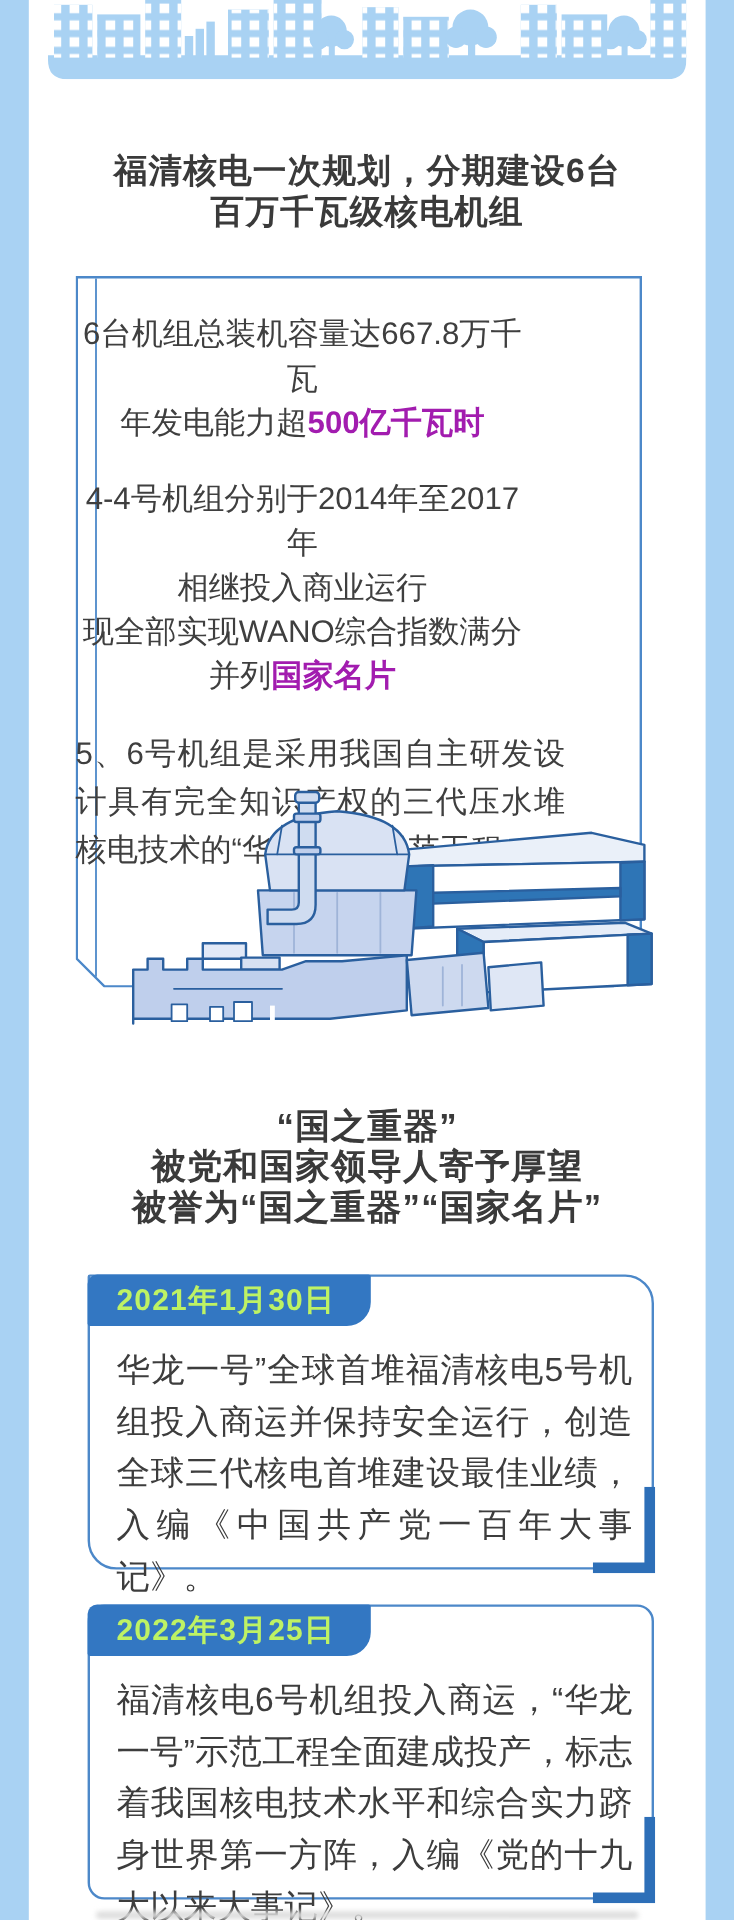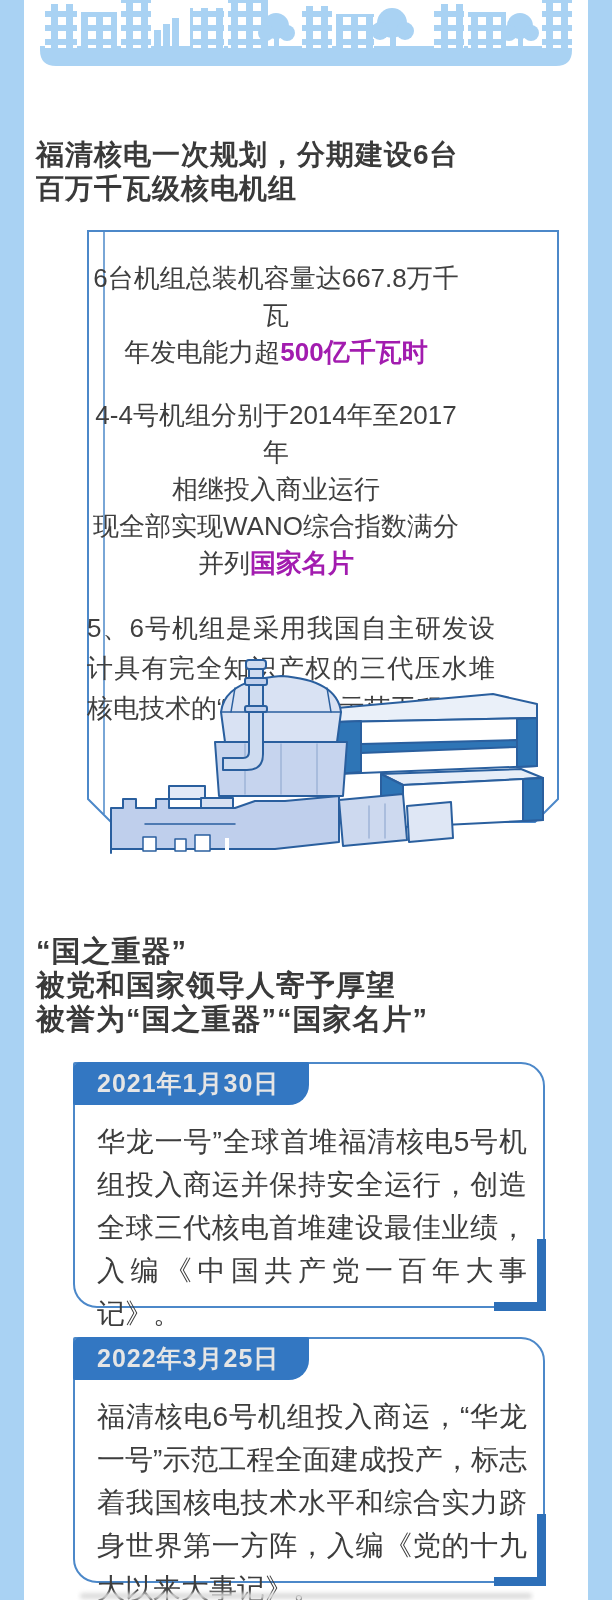--- a/index.html
+++ b/index.html
@@ -8,41 +8,41 @@
     background:#ffffff; overflow:hidden;
     font-family:"Liberation Sans","DejaVu Sans",sans-serif;
     color:#3c3c3c;
   }
   .strip { position:absolute; top:0; bottom:0; width:24px; background:#a9d2f3; }
   .strip.left { left:0; }
   .strip.right { right:0; }
 
   .skyline { position:absolute; left:40px; top:0; }
 
-  .big-title { position:absolute; left:24px; right:24px; font-weight:bold; color:#3a3a3a; margin:12px; }
+  .big-title { position:absolute; left:24px; right:24px; text-align:center; font-weight:bold; color:#3a3a3a; margin:0; }
   .title1 { top:126px; font-size:28px; line-height:34px; letter-spacing:1px; }
   .title2 { top:922px; font-size:29px; line-height:34px; letter-spacing:1px; }
   .big-title span { display:block; }
 
-  .info-box { position:absolute; left:87px; top:230px; width:378px; height:593px; }
+  .info-box { position:absolute; left:63px; top:230px; width:378px; height:593px; }
   .info-box .box-border { position:absolute; left:0; top:0; }
   .box-content { position:relative; padding-top:30px; text-align:center; font-size:26px; line-height:37px; color:#3f3f3f; }
   .box-content .para { margin:0 0 0 0; }
   .box-content .para + .para { margin-top:26px; }
   .hl { color:#a21caf; font-weight:bold; }
   .para3 { width:408px; margin:28px auto 0 auto; text-align:justify; text-align-last:left; line-height:40px; }
 
   .plant { position:absolute; left:85px; top:648px; z-index:2; }
 
   .card { position:absolute; left:73px; width:472px; height:246px;
           border:2px solid #4c88c9; border-radius:2px 24px 2px 24px; box-sizing:border-box; background:#fff; }
   .card1 { top:1062px; }
-  .card2 { top:1337px; }
+  .card2 { top:1337px;border-radius:14px; }
   .badge { position:absolute; top:-2px; left:-2px; width:236px; height:43px;
-           background:#3377c2; color:#e5e5e5; border-radius:8px 2px 20px 2px;
+           background:#3377c2; color:#bef264; border-radius:8px 2px 20px 2px;
            font-size:25px; font-weight:bold; display:flex; align-items:center;
            padding-left:24px; box-sizing:border-box; letter-spacing:1px; }
   .card-text { position:absolute; top:56px; left:22px; right:16px;
                font-size:28px; line-height:43px; color:#3d3d3d;
                text-align:justify; text-align-last:left; margin:0; }
   .l-accent { position:absolute; right:-3px; bottom:-5px; }
 
   .bottom-smudge { position:absolute; left:80px; right:80px; top:1593px; height:6px;
                    background:#dcdcdc; filter:blur(2px); border-radius:3px; }
 </style>

